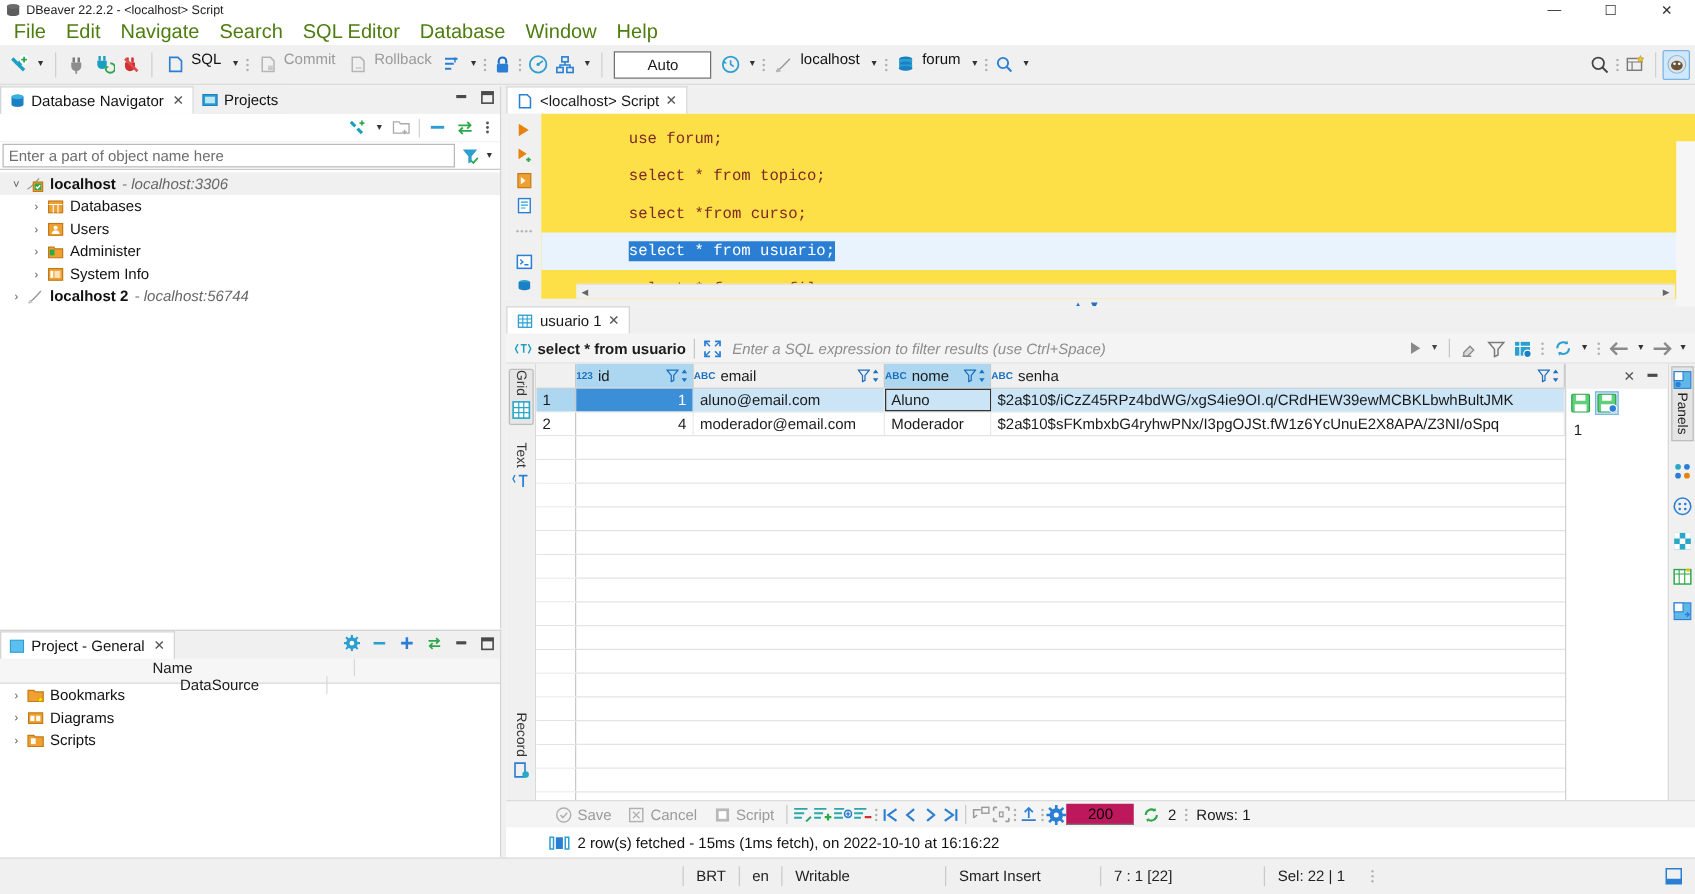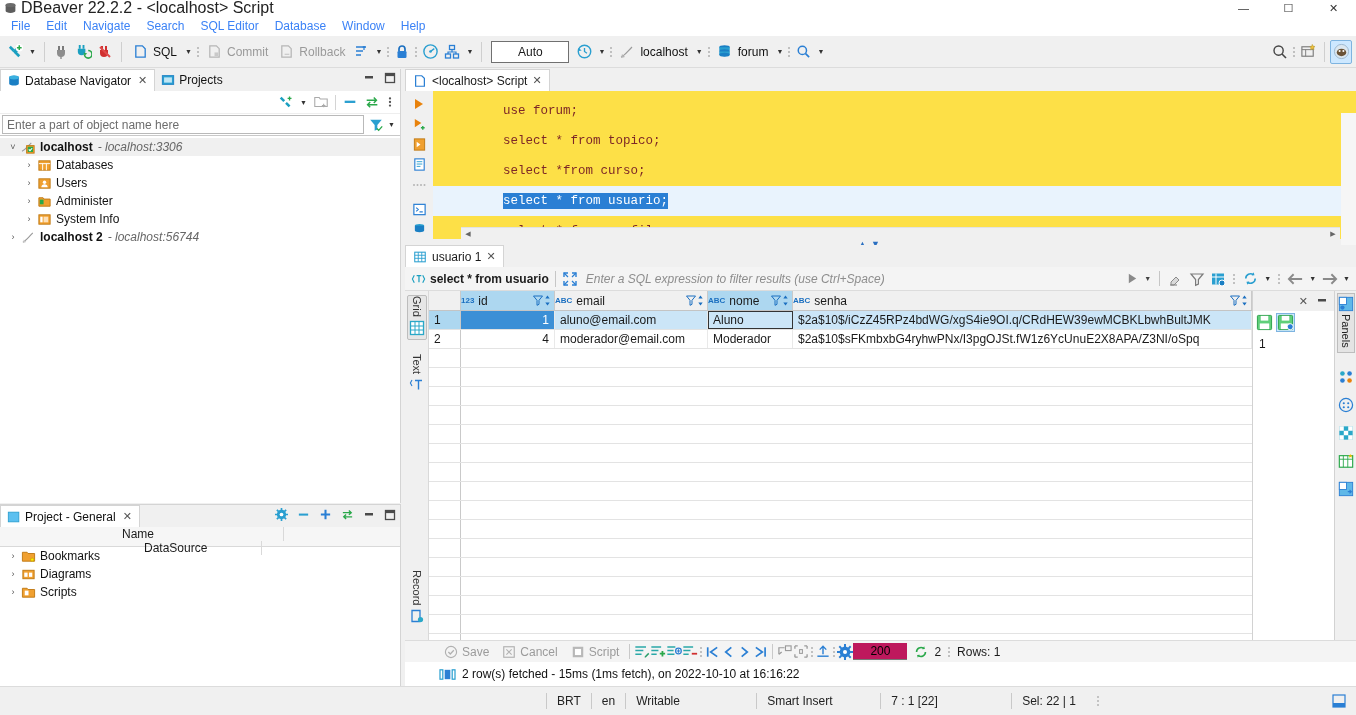--- a/index.html
+++ b/index.html
@@ -16,52 +16,52 @@
 
   
   .titlebar {
     position: absolute; left: 0; top: 0; width: 1356px; height: 16px;
     background: #ffffff; display: flex; align-items: center;
   }
   .titlebar .tb-icon {
     width: 14px; height: 14px; margin-left: 3px; margin-right: 4px;
     display: flex; align-items: center; justify-content: center;
   }
-  .titlebar .tb-text { font-size: 16px; color: #222; }
+  .titlebar .tb-text { font-size: 10px; color: #222; }
   .winbtns { position: absolute; right: 0; top: 0; height: 16px; display: flex; }
   .winbtn { width: 45px; height: 16px; display: flex; align-items: center; justify-content: center;
             font-size: 11px; color: #333; }
 
   
   .menubar {
     position: absolute; left: 0; top: 16px; width: 1356px; height: 20px;
     background: #ffffff; display: flex; align-items: center; padding-left: 3px;
   }
-  .menu-item { padding: 2px 8px; font-size: 12px; color: #3b82f6; cursor: default; }
+  .menu-item { padding: 2px 8px; font-size: 16px; color: #4d7c0f; cursor: default; }
 
   
   .toolbar {
     position: absolute; left: 0; top: 36px; width: 1356px; height: 32px;
     background: #f0f0f0; display: flex; align-items: center; padding-left: 4px;
     border-bottom: 1px solid #dcdcdc;
   }
   .tb-btn { width: 22px; height: 24px; display: flex; align-items: center; justify-content: center; }
   .tb-arrow { width: 13px; height: 24px; display: flex; align-items: center; justify-content: center;
               font-size: 7px; color: #333; }
   .tb-sep { width: 1px; height: 20px; background: #cfcfcf; margin: 0 5px; }
   .tb-dots { width: 6px; height: 20px; display: flex; flex-direction: column;
              align-items: center; justify-content: center; gap: 2px; }
   .tb-dots i { width: 2px; height: 2px; background: #b0b0b0; border-radius: 50%; display: block; }
   .tb-label { font-size: 12px; color: #111; margin: 0 3px 0 2px; }
   .tb-label.dim { color: #9a9a9a; }
   .tb-combo {
     height: 22px; min-width: 78px; border: 1px solid #707070; background: #fff;
     display: flex; align-items: center; justify-content: center; font-size: 12px; margin: 0 4px;
   }
-  .tb-text-btn { display: flex; align-items: center; height: 24px; padding: 0 2px; }
+  .tb-text-btn { display: flex; align-items: flex-start; height: 24px; padding: 0 2px; }
 
   
   .navigator {
     position: absolute; left: 0; top: 69px; width: 401px; height: 434px;
     background: #ffffff; border-right: 1px solid #d4d4d4;
   }
   .view-tabs { height: 22px; display: flex; align-items: flex-end; background: #f0f0f0; position: relative; }
   .view-tab {
     height: 22px; display: flex; align-items: center; gap: 4px; padding: 0 7px 0 6px;
     font-size: 12px; background: #f0f0f0; color: #111;

